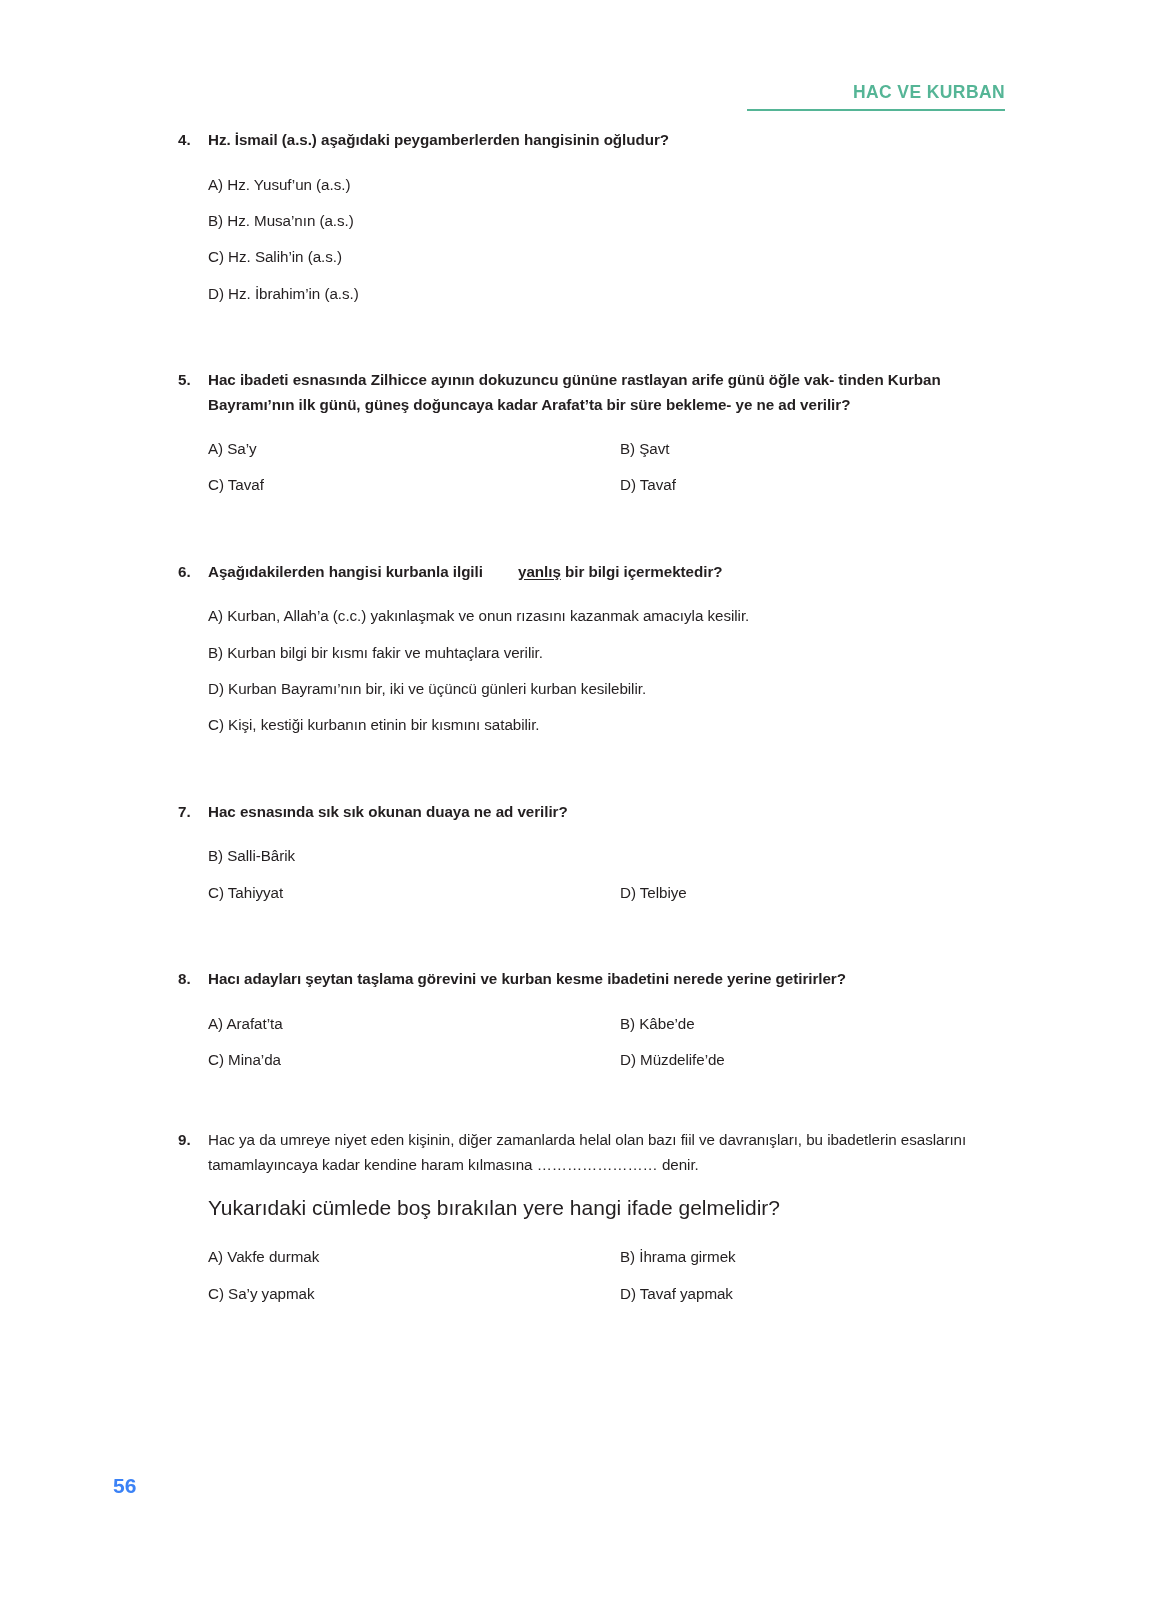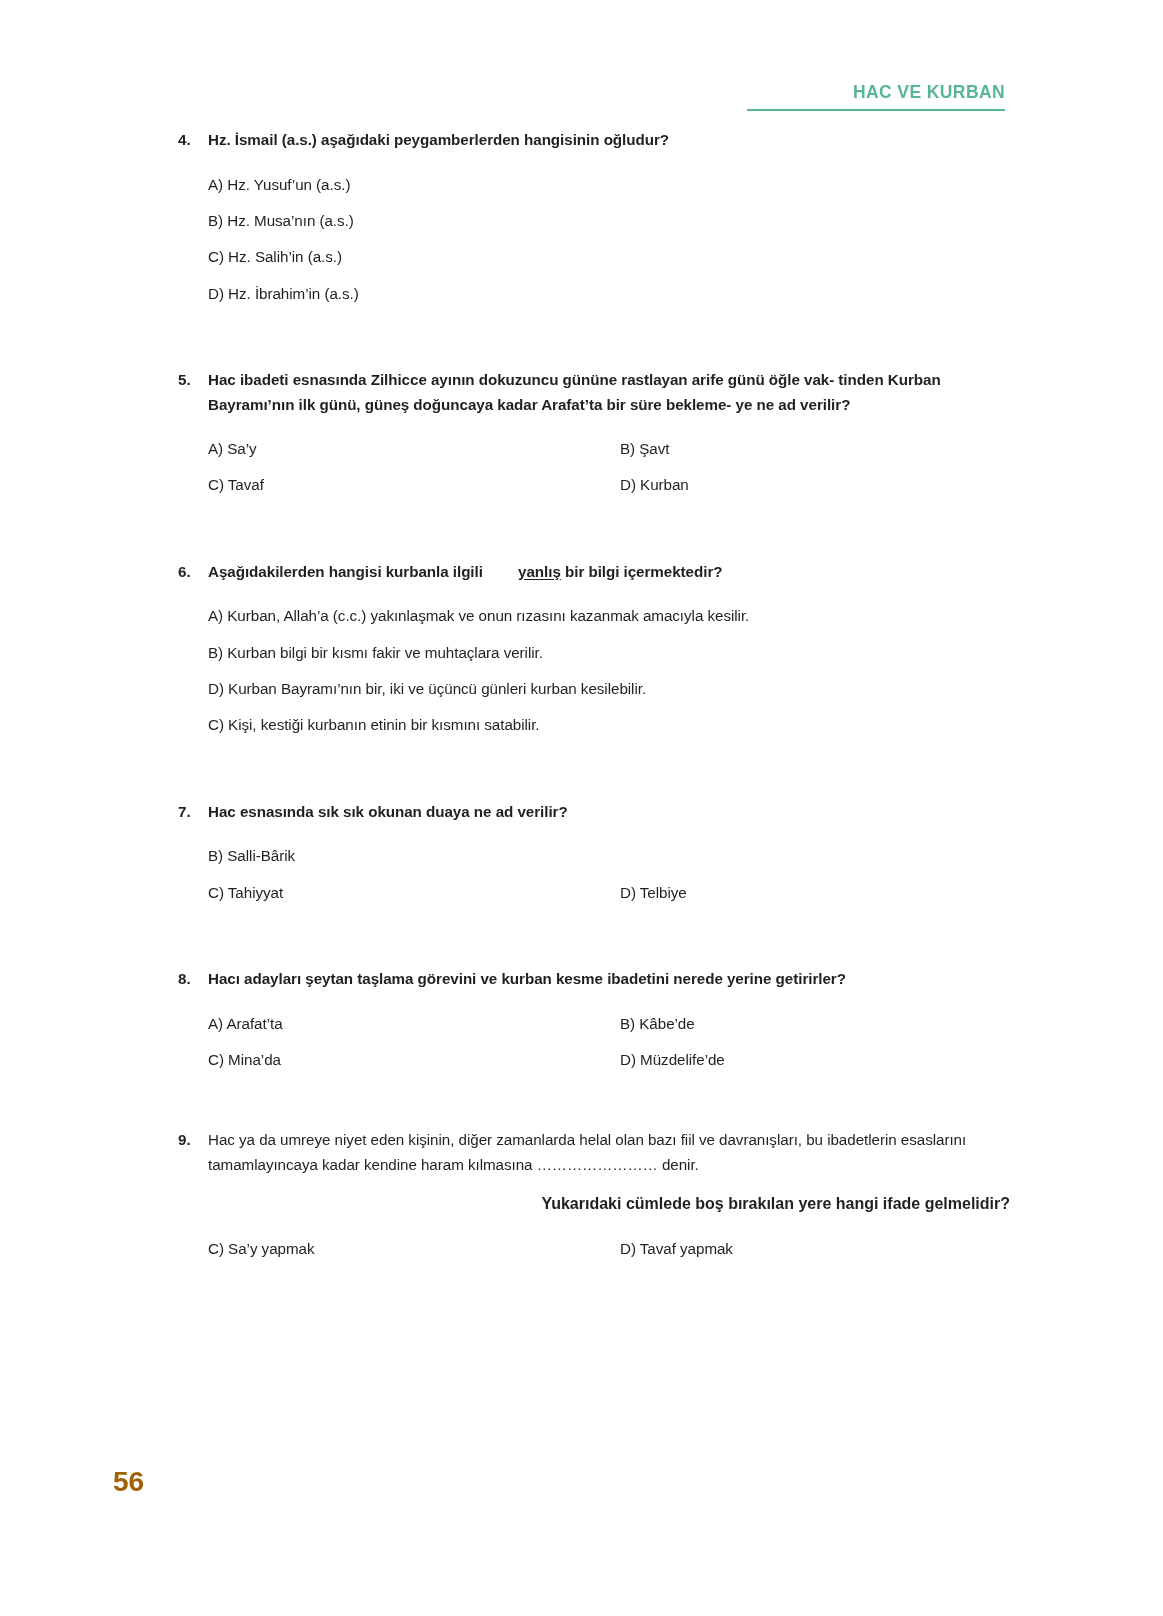--- a/index.html
+++ b/index.html
@@ -72,26 +72,25 @@
     flex: 0 0 30px;
     text-align: left;
     font-weight: bold;
   }
   .q-text {
     flex: 1 1 auto;
   }
   .q-text u { text-decoration: underline; text-underline-offset: 2px; margin-left: 31px; }
 
   .q-sub {
-    font-weight: bold;
-    font-size: 16px;
+    font-weight: normal;
+    font-size: 21px;
     line-height: 1.62;
     margin-left: 30px;
     margin-top: 14px;
-    text-align: right;
   }
 
   
   .options {
     margin-top: 14px;
     margin-left: 30px;
   }
   .opt-row {
     display: flex;
     align-items: flex-end;
@@ -108,23 +107,23 @@
   .opt.half-right { flex: 1 1 auto; }
 
   .gap-lg { height: 56px; }
   .gap-md { height: 50px; }
 
   
   .page-number {
     position: absolute;
     left: 113px;
     bottom: 118px;
-    font-size: 28px;
-    font-weight: bold;
-    color: #a16207;
+    font-size: 21px;
+    font-weight: bold;
+    color: #3b82f6;
   }
 </style>
 </head>
 <body>
 
 <div class="page">
 
   <div class="page-header">
     <span class="header-title">HAC VE KURBAN</span>
     <div class="header-rule"></div>
@@ -164,21 +163,21 @@
           <span>ye ne ad verilir?</span>
         </span>
       </div>
       <div class="options">
         <div class="opt-row">
           <div class="opt half-left">A) Sa’y</div>
           <div class="opt half-right">B) Şavt</div>
         </div>
         <div class="opt-row">
           <div class="opt half-left">C) Tavaf</div>
-          <div class="opt half-right">D) Kurban</div>
+          <div class="opt half-right">D) Tavaf</div>
         </div>
       </div>
     </div>
 
     <div class="gap-lg"></div>
 
     <div class="question">
       <div class="q-head">
         <span class="q-num">6.</span>
         <span class="q-text"><span>Aşağıdakilerden hangisi kurbanla ilgili </span><u>yanlış</u><span> bir bilgi içermektedir?</span></span>
@@ -242,20 +241,24 @@
       <div class="q-head regular">
         <span class="q-num">9.</span>
         <span class="q-text">
           <span>Hac ya da umreye niyet eden kişinin, diğer zamanlarda helal olan bazı fiil ve davranışları, bu</span>
           <span>ibadetlerin esaslarını tamamlayıncaya kadar kendine haram kılmasına …………………… denir.</span>
         </span>
       </div>
       <div class="q-sub">Yukarıdaki cümlede boş bırakılan yere hangi ifade gelmelidir?</div>
       <div class="options">
         <div class="opt-row">
+          <div class="opt half-left">A) Vakfe durmak</div>
+          <div class="opt half-right">B) İhrama girmek</div>
+        </div>
+        <div class="opt-row">
           <div class="opt half-left">C) Sa’y yapmak</div>
           <div class="opt half-right">D) Tavaf yapmak</div>
         </div>
       </div>
     </div>
 
   </div>
 
   <div class="page-number">56</div>
 

